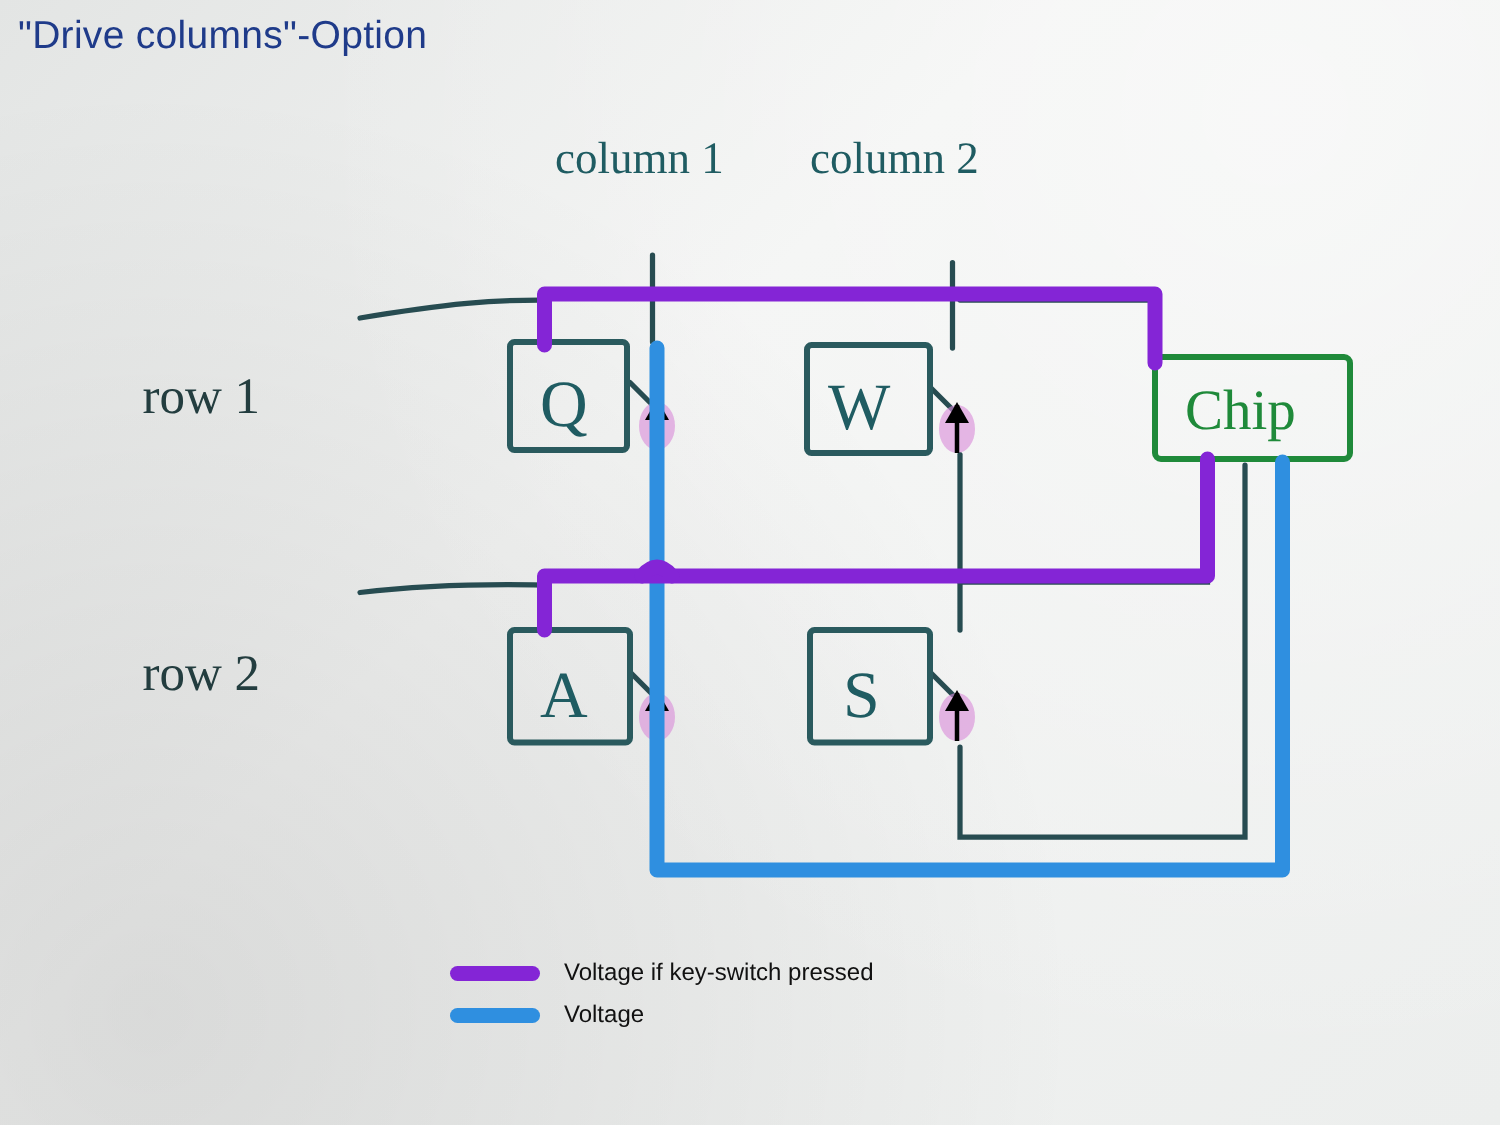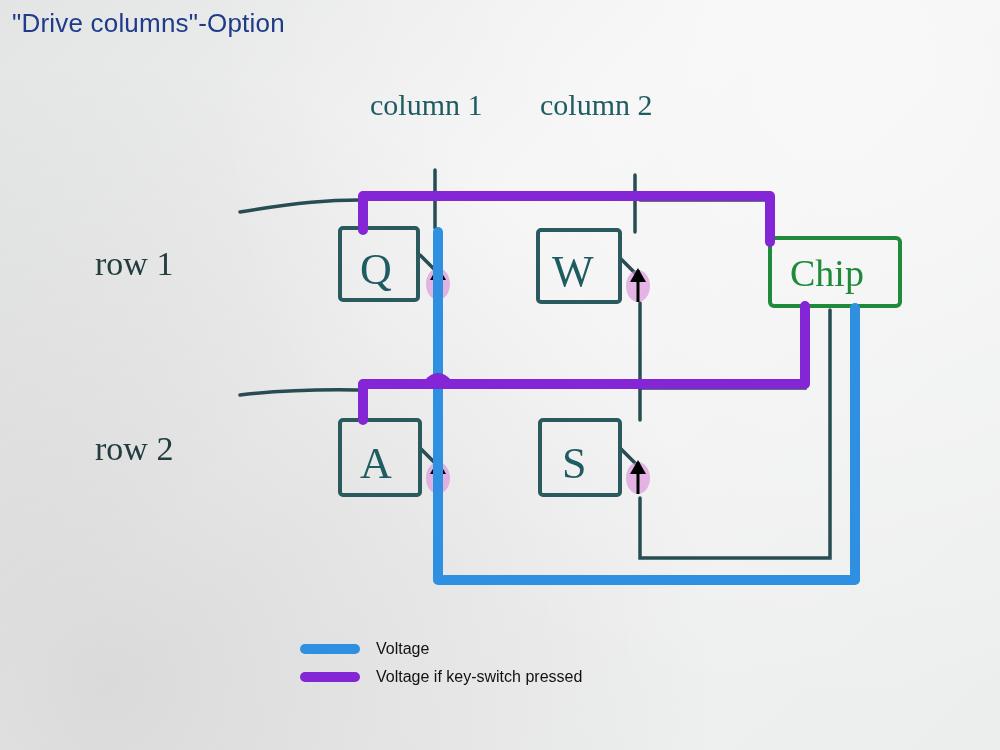--- a/index.html
+++ b/index.html
@@ -172,20 +172,20 @@
              L 805 384
              L 805 306"></path>
 
     <path d="M428 384 Q 438 372 448 384" stroke-width="10"></path>
   </g>
 
 </svg>
 
 <div class="legend">
   <div class="legend-row">
+    <div class="swatch purple"></div>
+    <span>Voltage if key-switch pressed</span>
+  </div>
+  <div class="legend-row">
     <div class="swatch blue"></div>
     <span>Voltage</span>
-  </div>
-  <div class="legend-row">
-    <div class="swatch purple"></div>
-    <span>Voltage if key-switch pressed</span>
   </div>
 </div>
 
 </body></html>

